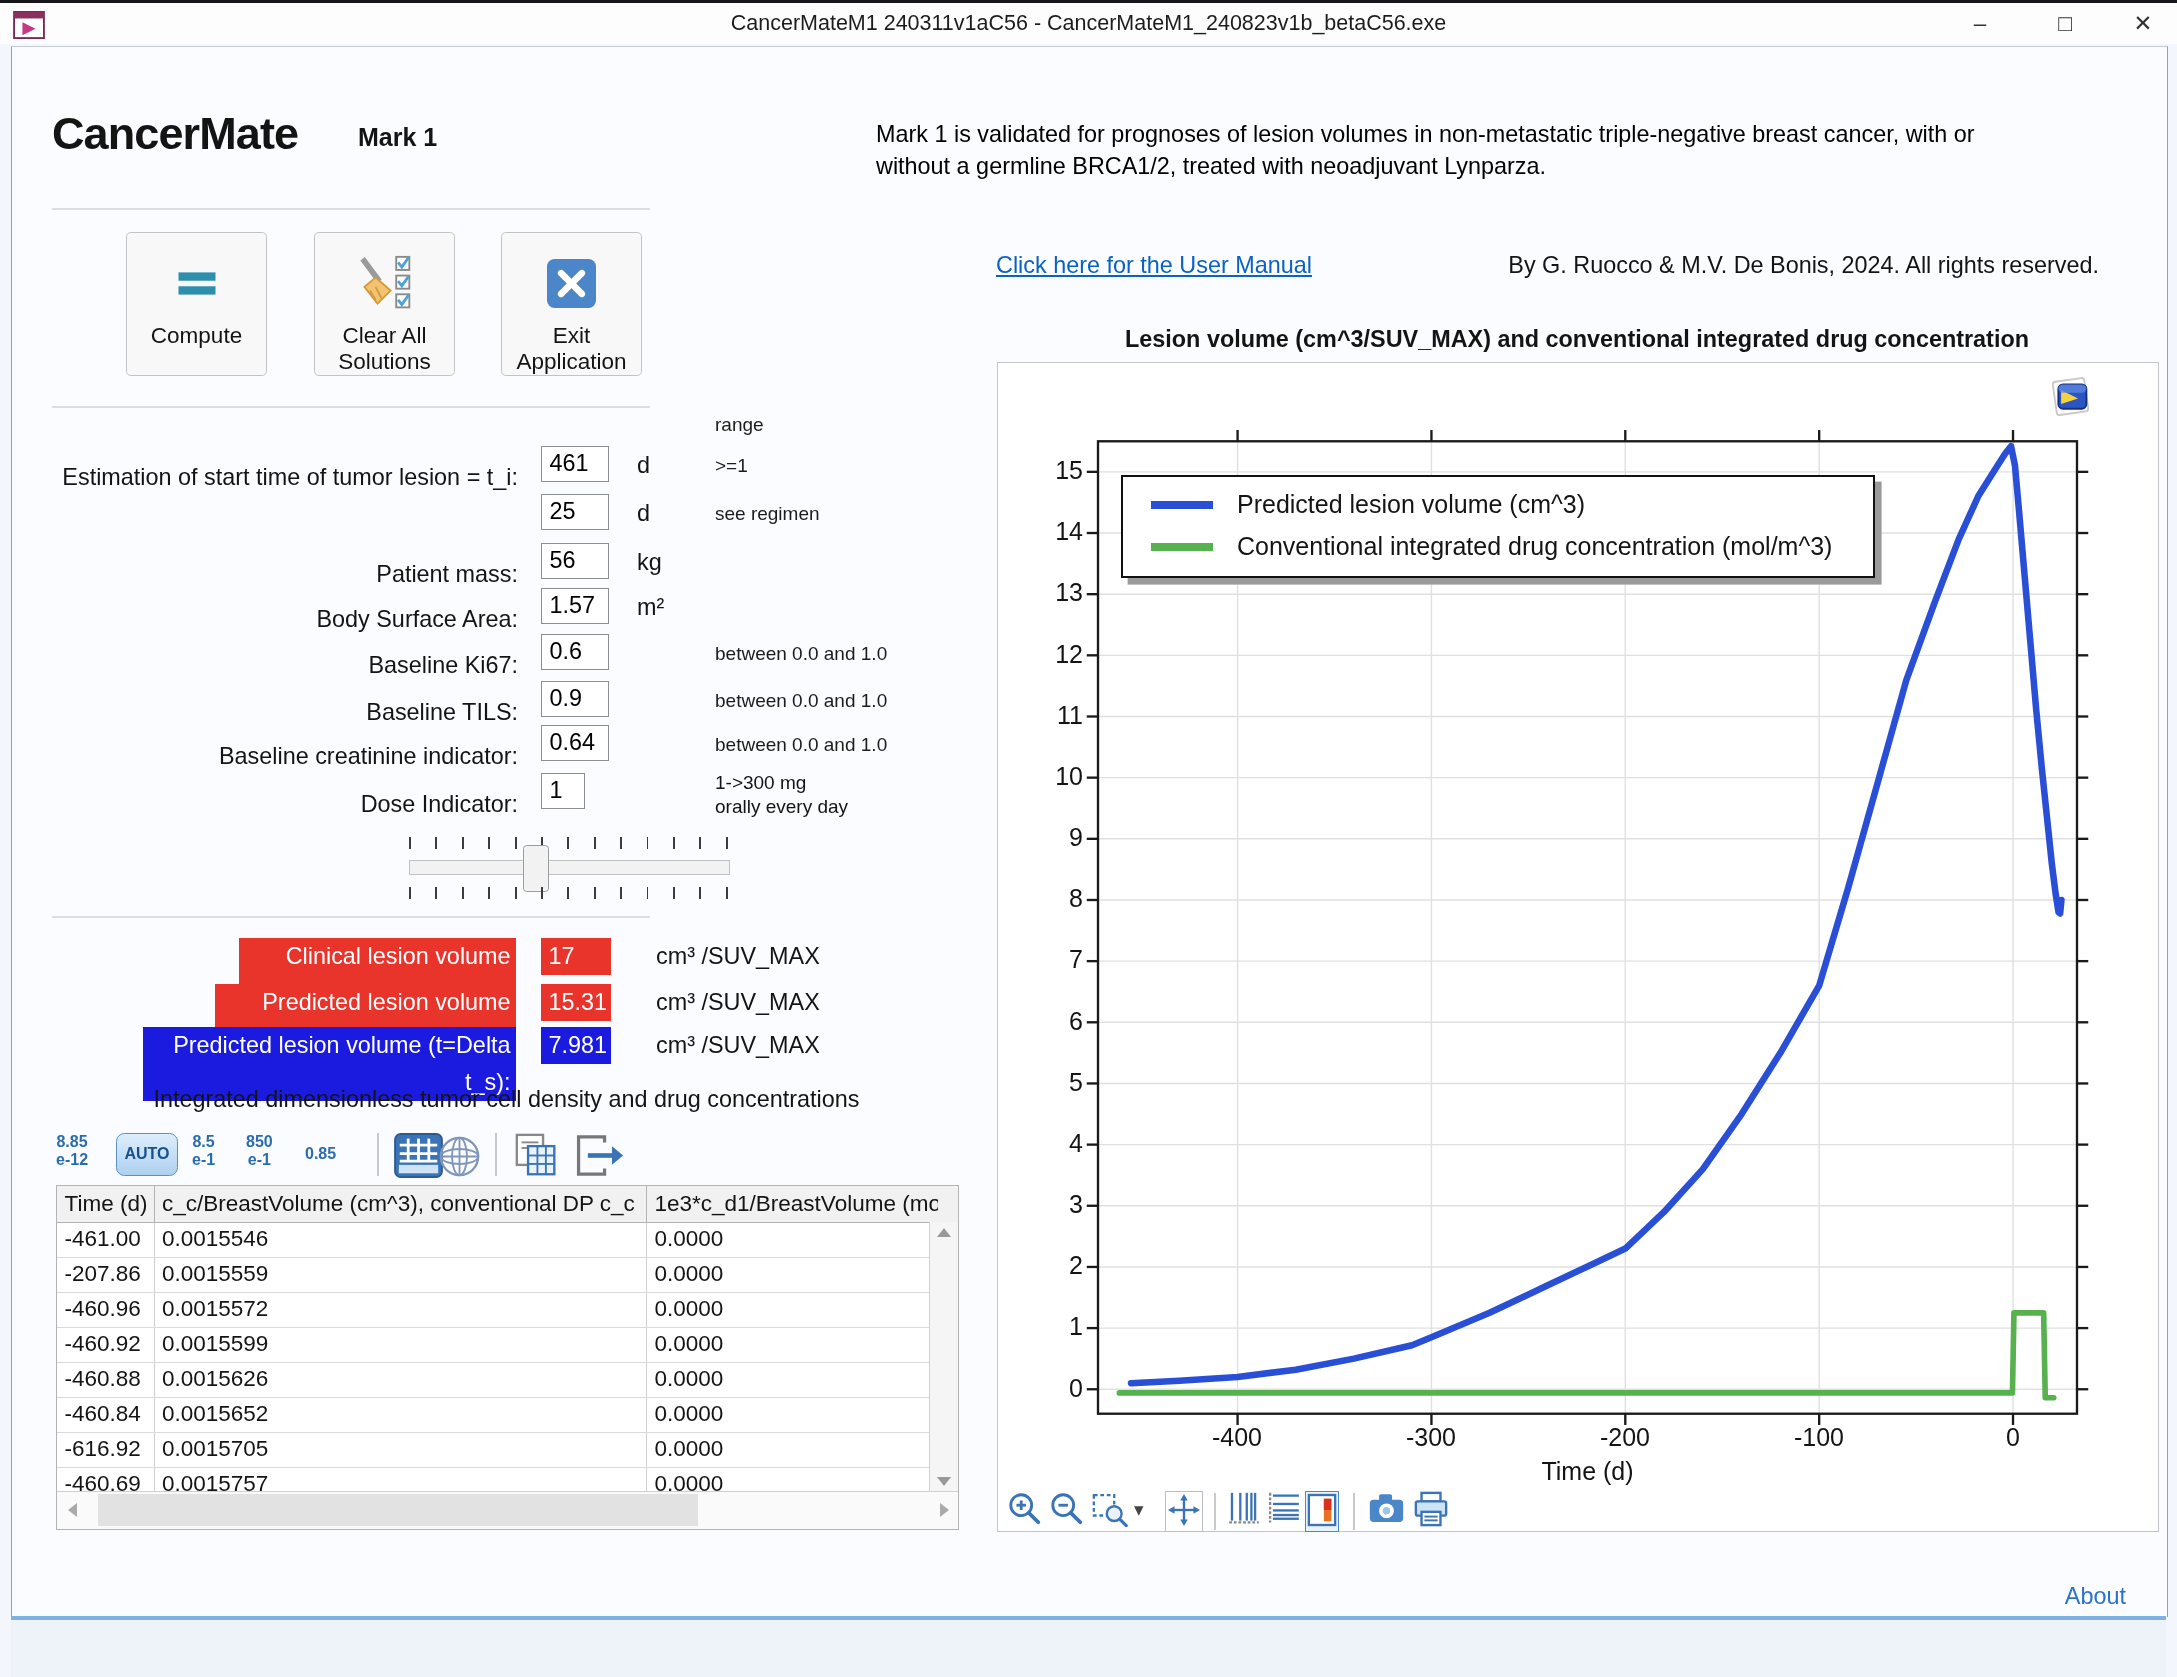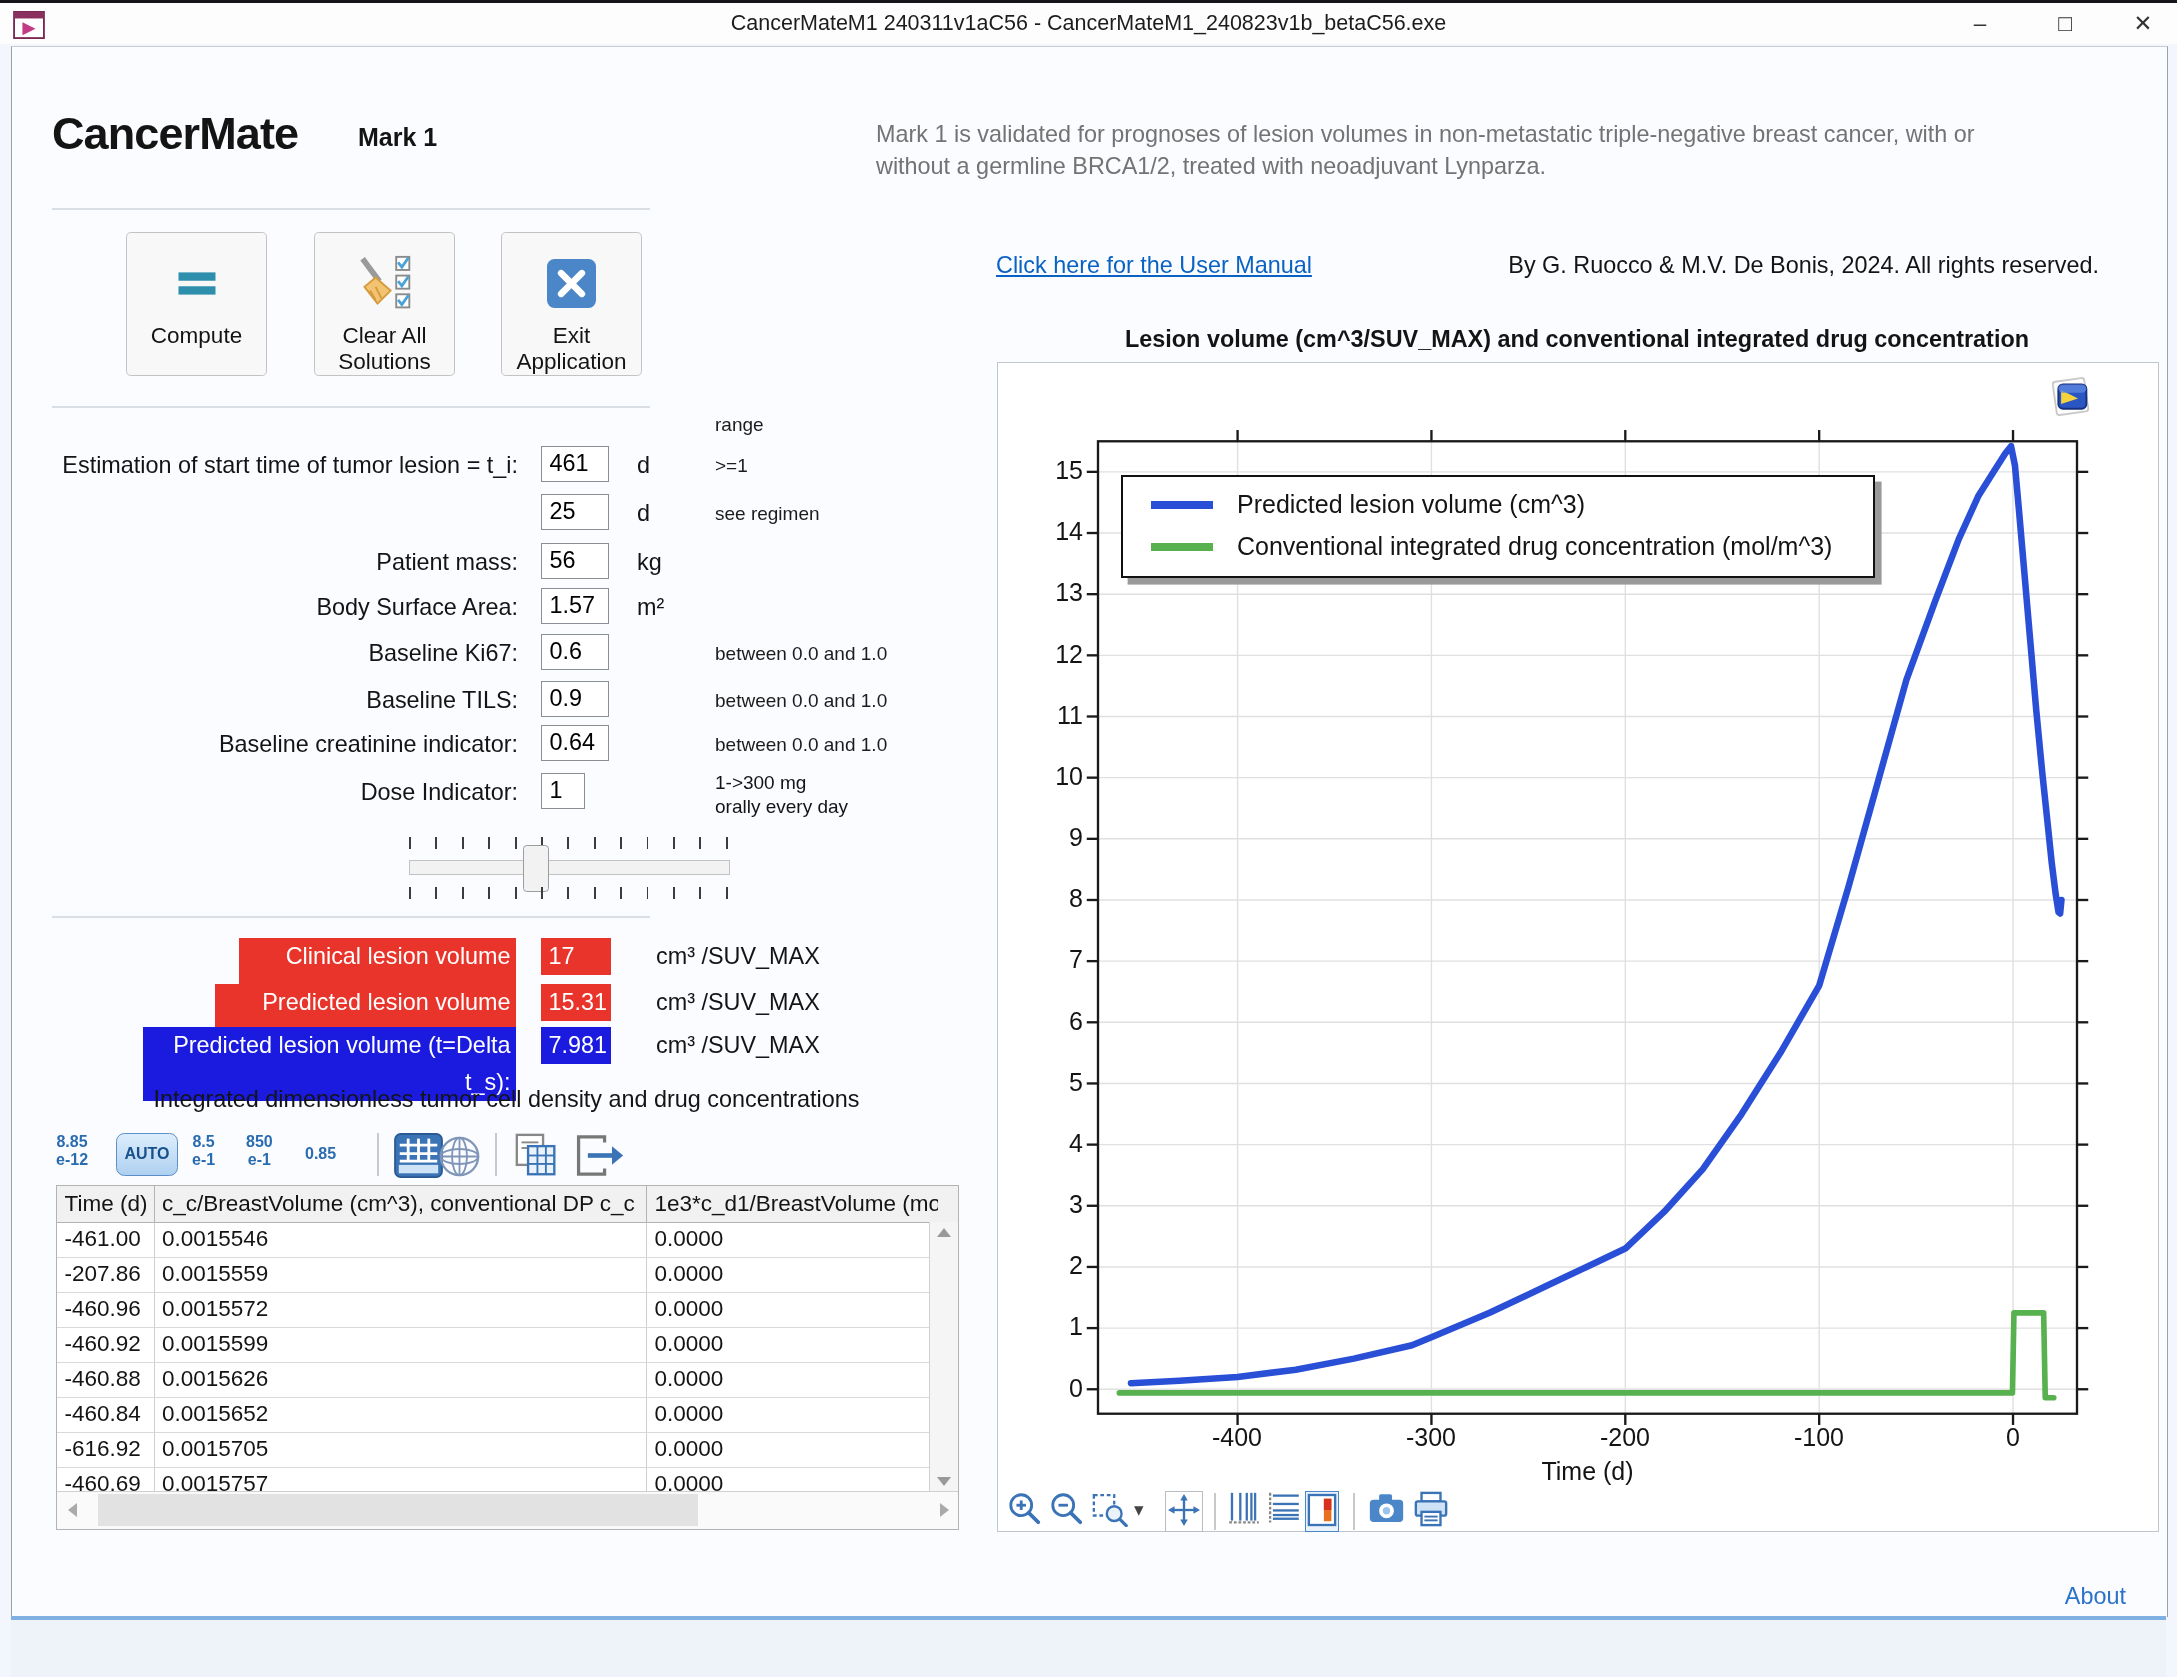--- a/index.html
+++ b/index.html
@@ -13,29 +13,29 @@
   .winctl{top:1.9px;width:52px;height:37px;text-align:center;line-height:37px;font-size:22.5px;color:#333;}
   
   #panel{left:11.2px;top:43px;width:2155px;height:1570px;background:#fbfcff;
          border-left:1.9px solid #9aa0a8;border-right:1.9px solid #9aa0a8;border-top:0.9px solid #c8ccd4;}
   #panel-bottom-line{left:11.2px;top:1613px;width:2155px;height:3.7px;background:#7fb0e2;}
   #below-panel{left:11.2px;top:1617px;width:2155px;height:60px;background:#eef2f9;}
   .hr{height:1.9px;background:#dadee5;}
   
   #app-name{left:52px;top:105px;font-size:45px;font-weight:bold;letter-spacing:-0.9px;}
   #app-mark{left:358px;top:120px;font-size:25px;font-weight:bold;}
-  .redline{left:876px;width:1255px;font-size:23.4px;color:#737373;line-height:32px;}
+  .redline{left:876px;width:1255px;font-size:23.4px;color:#000000;line-height:32px;}
   
   .bigbtn{width:139px;height:142px;background:#f8f8f8;border:0.9px solid #c3c3c3;border-radius:4.7px;
           text-align:center;cursor:pointer;}
   .bigbtn .bicon{position:absolute;left:0;right:0;top:20.6px;height:60px;display:flex;justify-content:center;align-items:center;}
   .bigbtn .blabel{position:absolute;left:3.7px;right:3.7px;top:90px;font-size:22.5px;line-height:26px;}
   
   .frow{left:0;width:974px;height:43px;}
-  .flabel{position:absolute;left:0;width:518px;text-align:right;line-height:43px;font-size:23.4px;}
+  .flabel{position:absolute;left:0;width:518px;text-align:right;line-height:43px;font-size:23.4px;margin-top:12px;}
   .finput{position:absolute;left:541px;top:1.9px;width:58px;height:34px;border:0.9px solid #8a8f96;
           background:#fff;font-family:"Liberation Sans",sans-serif;font-size:23.4px;padding:0 0 0 7.5px;}
   .funit{position:absolute;left:637px;line-height:43px;font-size:23.4px;}
   .frange{position:absolute;left:715px;line-height:43px;font-size:19px;color:#1c1c1c;}
   .frange2{position:absolute;left:715px;font-size:19px;line-height:24px;top:5.6px;}
   
   .tickrow{left:409px;width:319px;height:12px;
      background:repeating-linear-gradient(90deg,#3c3c3c 0 1.9px,transparent 1.9px 26.4px);}
   #slider-track{left:409px;top:857px;width:319px;height:13px;background:#f2f2f2;border:0.9px solid #c2c2c2;}
   #slider-thumb{left:523px;top:842px;width:24px;height:45px;background:#f2f2f2;border:0.9px solid #9d9d9d;border-radius:3.7px;cursor:pointer;}

